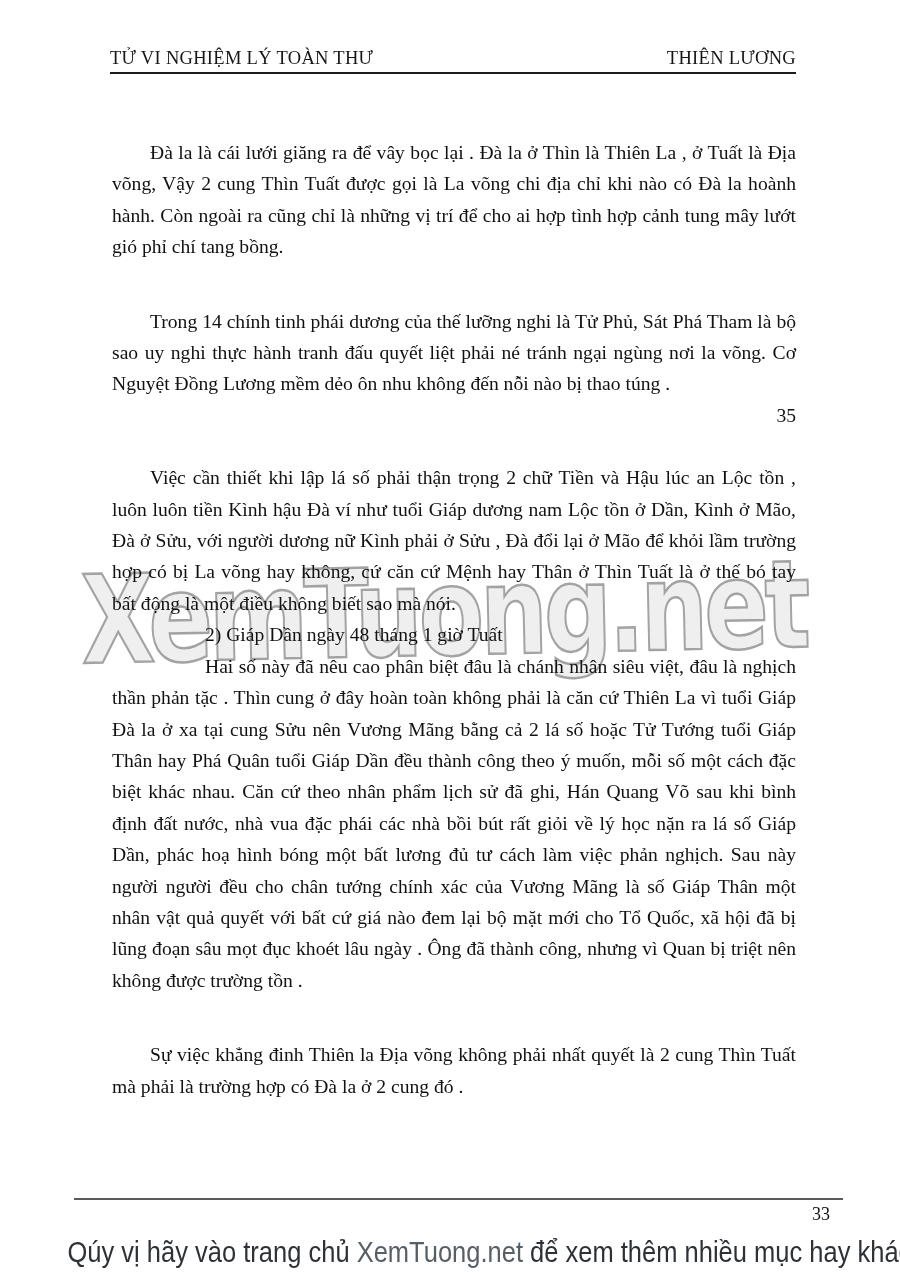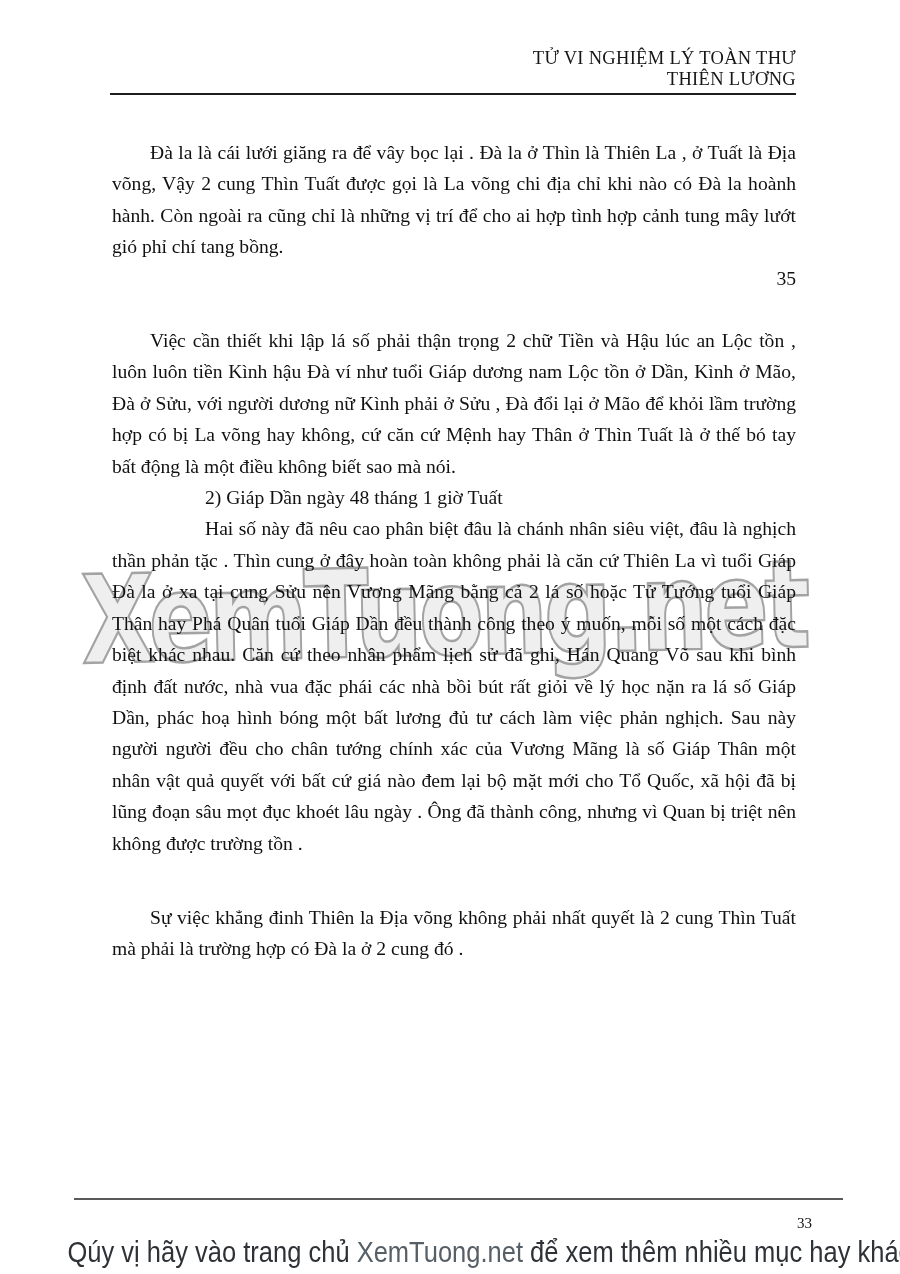--- a/index.html
+++ b/index.html
@@ -13,21 +13,20 @@
   }
   
   .header{
     position:absolute;top:48px;left:110px;right:104px;
     display:flex;justify-content:space-between;align-items:flex-end;
     border-bottom:2px solid #1d1d1d;
     padding-bottom:3px;
     font-size:18.5px;
     letter-spacing:0.3px;
     color:#161616;
-    flex-direction:column;
   }
   
   .watermark{
     position:absolute;top:560px;left:80px;
     font-family:"DejaVu Sans", sans-serif;
     font-weight:bold;
     font-size:122px;line-height:1;
     letter-spacing:-5px;
     white-space:nowrap;
     color:#efefef;
@@ -58,22 +57,22 @@
     text-align:left;
   }
   .deep-indent{text-indent:93px !important;}
   
   .bottom-rule{
     position:absolute;left:74px;right:57px;top:1198px;
     border-top:2px solid #5a5a5a;
     z-index:2;
   }
   .pagenum-bottom{
-    position:absolute;top:1204px;right:88px;
-    font-size:15px;z-index:2;margin-top:11px;
+    position:absolute;top:1204px;right:70px;
+    font-size:18px;z-index:2;
   }
   
   .footer{
     position:absolute;left:0;right:0;bottom:1px;
     text-align:center;
     font-family:"Liberation Sans", sans-serif;
     font-size:30px;line-height:42px;
     color:#2e3237;
     transform:scaleX(0.85);
     transform-origin:center bottom;
@@ -89,20 +88,21 @@
 
   <div class="header">
     <span>TỬ VI NGHIỆM LÝ TOÀN THƯ</span>
     <span>THIÊN LƯƠNG</span>
   </div>
 
   <div class="watermark">XemTuong.net</div>
 
   <div class="content">
     <p class="gap">Đà la là cái lưới giăng ra để vây bọc lại . Đà la ở Thìn là Thiên La , ở Tuất là Địa võng, Vậy 2 cung Thìn Tuất được gọi là  La võng chi địa chỉ khi nào có Đà la hoành hành. Còn ngoài ra cũng chỉ là những vị trí để cho ai hợp tình hợp cảnh tung mây lướt gió phỉ chí tang bồng.</p>
+    <p class="gap">Trong 14 chính tinh phái dương của thế lưỡng nghi là Tử Phủ, Sát Phá Tham là bộ sao uy nghi thực hành tranh đấu quyết liệt phải né tránh ngại ngùng nơi la võng. Cơ Nguyệt Đồng Lương mềm dẻo ôn nhu không đến nỗi nào bị thao túng .</p>
     <p class="pagenum-inline">35</p>
     <p class="gap-sm">Việc cần thiết khi lập lá số phải thận trọng 2 chữ Tiền và Hậu lúc an Lộc tồn , luôn luôn tiền Kình hậu Đà ví như tuổi Giáp dương nam Lộc tồn ở Dần, Kình ở Mão, Đà ở Sửu, với người dương nữ Kình phải ở Sửu , Đà đổi lại ở Mão để khỏi lầm trường hợp có bị La võng hay không, cứ căn cứ Mệnh hay Thân ở Thìn Tuất là ở thế bó tay bất động là một điều không biết sao mà nói.</p>
     <p class="list-line">2) Giáp Dần ngày 48 tháng 1 giờ Tuất</p>
     <p class="deep-indent">Hai số này đã nêu cao phân biệt đâu là chánh nhân siêu việt, đâu là nghịch thần phản tặc . Thìn cung ở đây hoàn toàn không phải là căn cứ Thiên La vì tuổi Giáp Đà la ở xa tại cung Sửu nên Vương Mãng bằng cả 2 lá số hoặc Tử Tướng tuổi Giáp Thân hay Phá Quân tuổi Giáp Dần  đều thành công theo ý muốn, mỗi số một cách đặc biệt khác nhau. Căn cứ theo nhân phẩm lịch sử đã ghi, Hán Quang Võ sau khi bình định đất nước, nhà vua đặc phái các nhà bồi bút rất giỏi về lý học nặn ra lá số Giáp Dần, phác hoạ hình bóng một bất lương đủ tư cách làm việc phản nghịch. Sau này người người đều cho chân tướng chính xác của Vương Mãng là số Giáp Thân một nhân vật quả quyết với bất cứ giá nào đem lại bộ mặt mới cho Tổ Quốc, xã hội đã bị lũng đoạn sâu mọt đục khoét lâu ngày . Ông đã thành công, nhưng vì Quan bị triệt nên không được trường tồn .</p>
     <p class="gap">Sự việc khẳng đinh Thiên la Địa võng không phải nhất quyết là 2 cung Thìn Tuất mà phải là trường hợp có Đà la ở 2 cung đó .</p>
   </div>
 
   <div class="bottom-rule"></div>
   <div class="pagenum-bottom">33</div>
 

